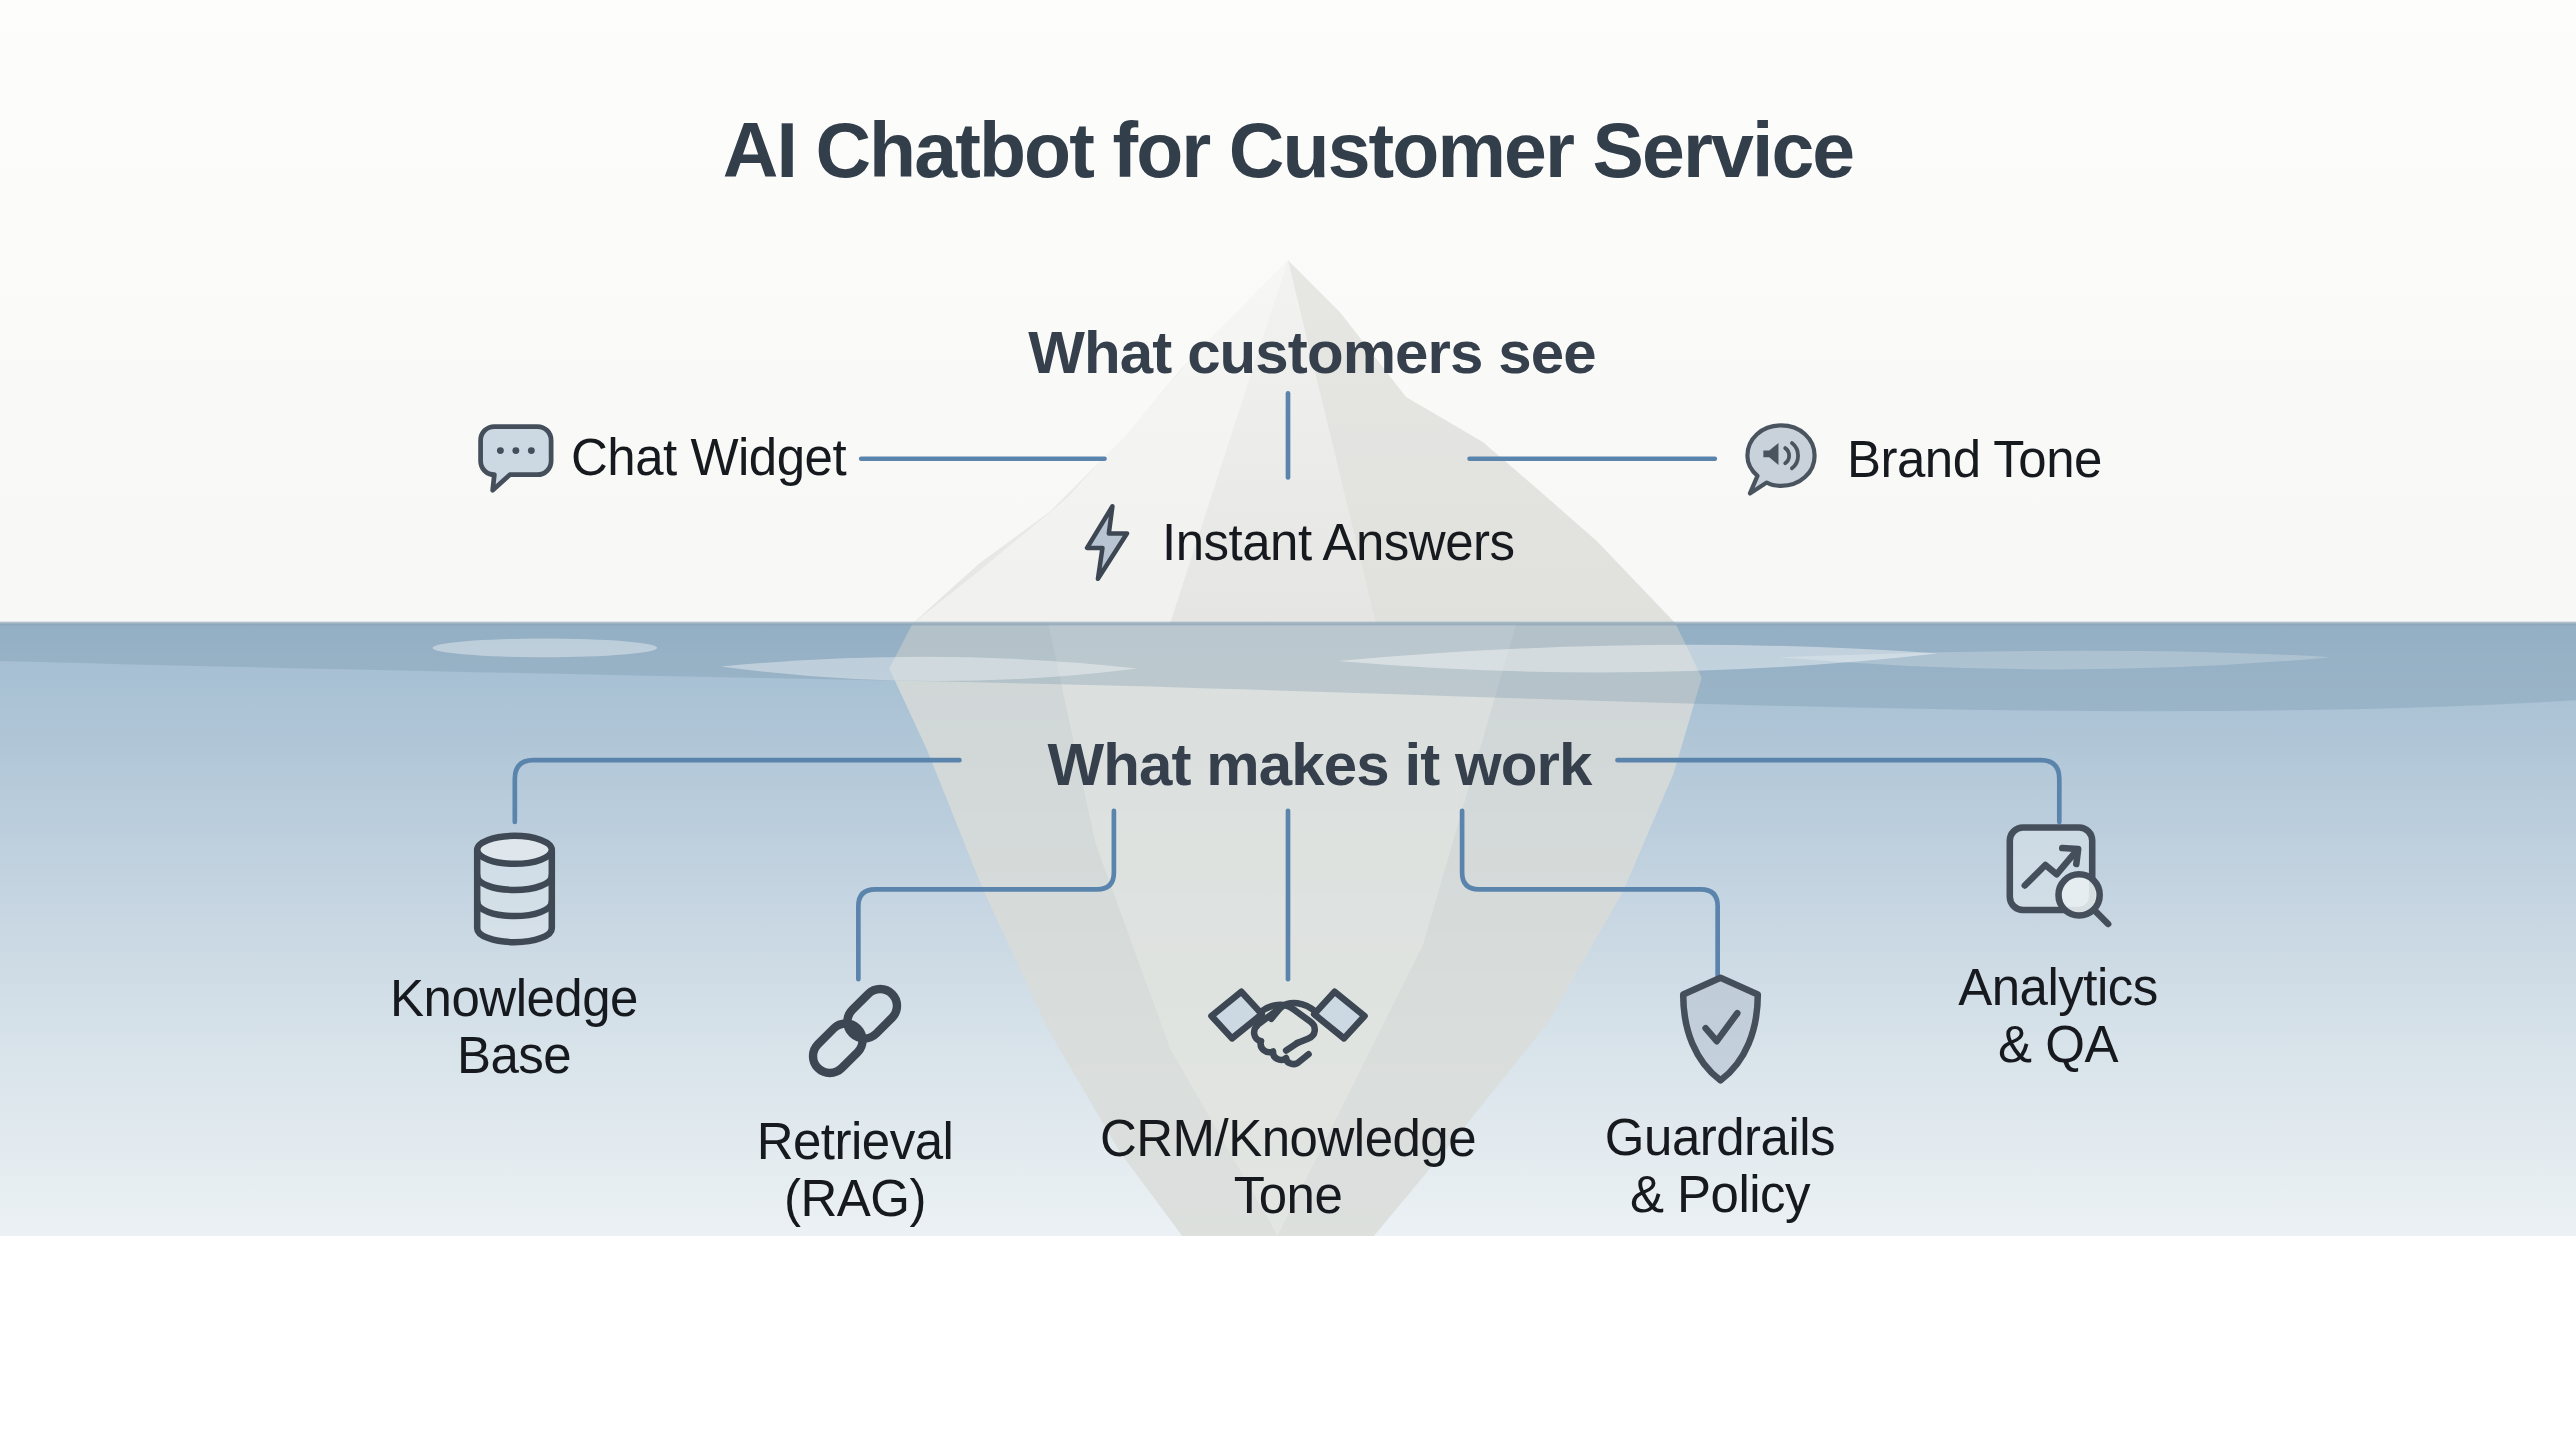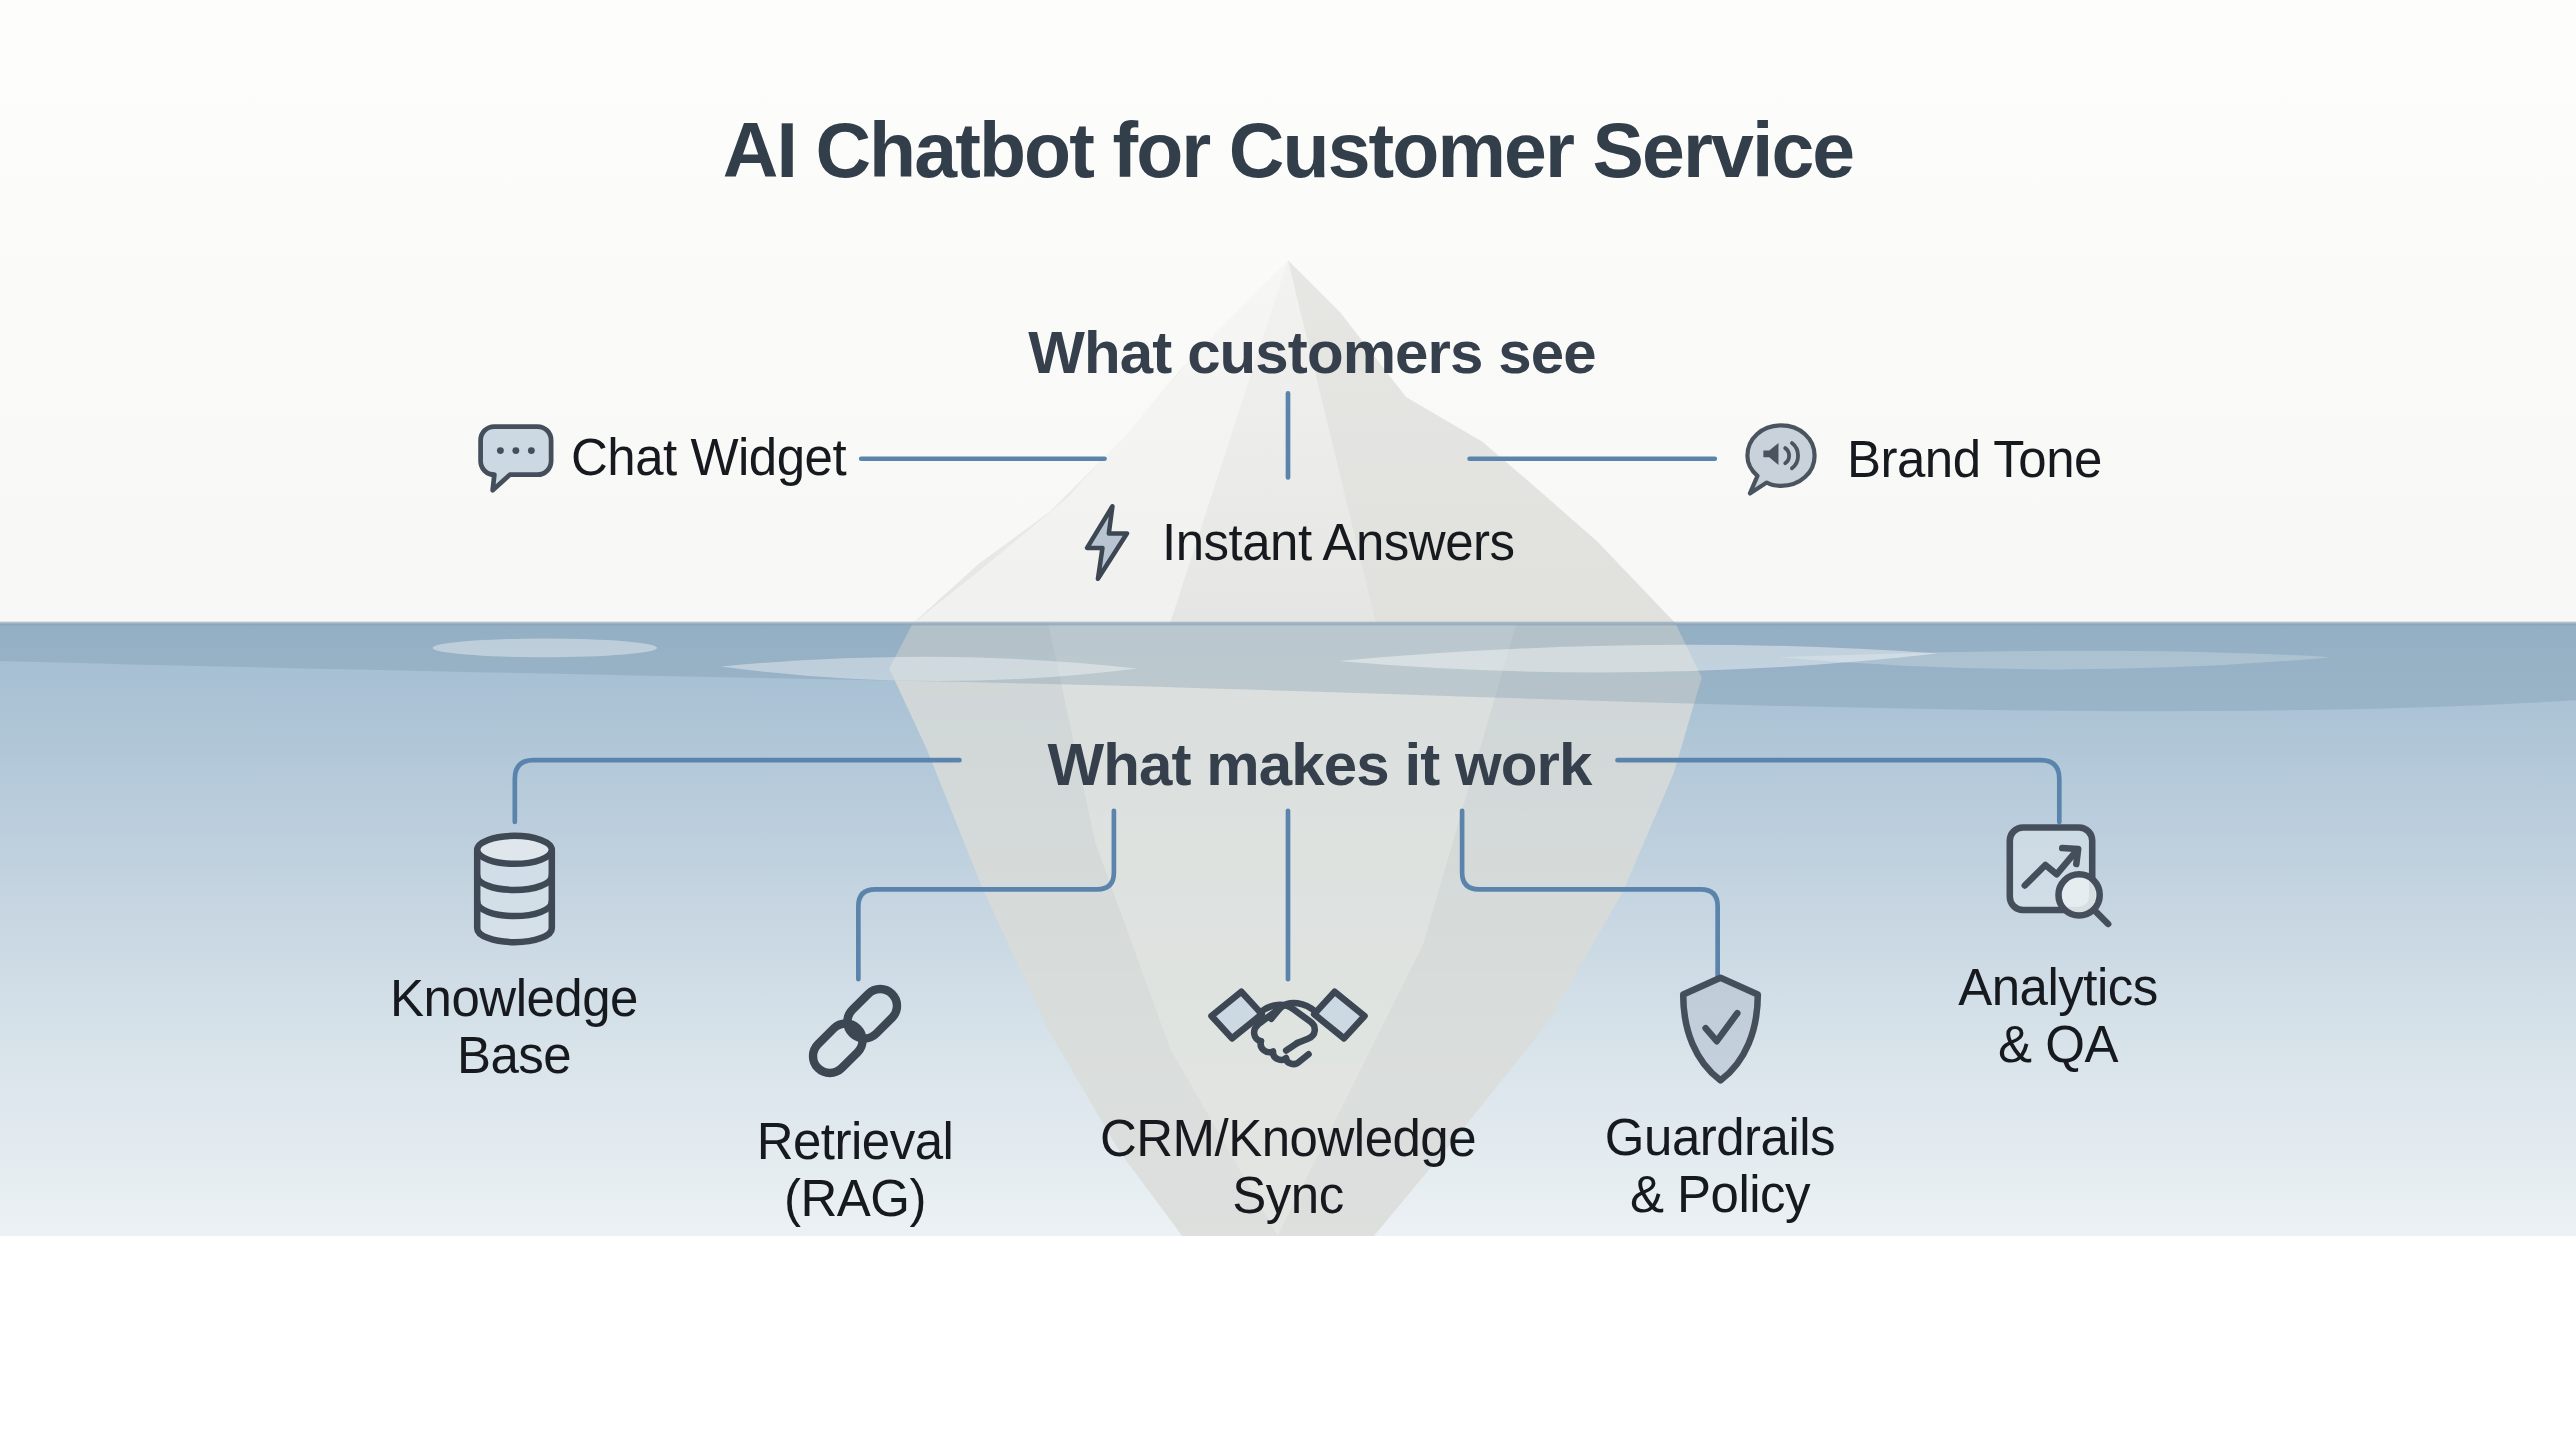--- a/index.html
+++ b/index.html
@@ -170,21 +170,21 @@
         <polygon points="172,46 140,20 118,44 150,70" fill="#ccd8e2"></polygon>
         <path d="M60,42 C72,33 86,31 96,39 L114,52 C121,57 120,67 112,70 L100,75"></path>
         <path d="M120,42 C108,31 92,29 82,37 L58,55 C51,61 53,71 61,73"></path>
         <path d="M61,73 C59,81 67,87 74,84 C73,91 82,96 88,91 C88,97 97,100 102,95 L112,87"></path>
         <path d="M82,37 L72,49"></path>
         <path d="M100,75 L88,83"></path>
       </g>
     </svg>
     <div class="node-label">
       <div>CRM/Knowledge</div>
-      <div>Sync</div>
+      <div>Tone</div>
     </div>
   </div>
 
   <div class="node node-guardrails">
     <svg class="icon-wrap" width="97" height="116" viewBox="0 0 104 124">
       <path d="M52,6 L92,24 C92,62 79,96 52,116 C25,96 12,62 12,24 Z" fill="rgba(178,192,206,0.55)" stroke="#454f5c" stroke-width="7" stroke-linejoin="round"></path>
       <path d="M36,60 L48,74 L70,44" fill="none" stroke="#454f5c" stroke-width="7" stroke-linecap="round" stroke-linejoin="round"></path>
     </svg>
     <div class="node-label">
       <div>Guardrails</div>

